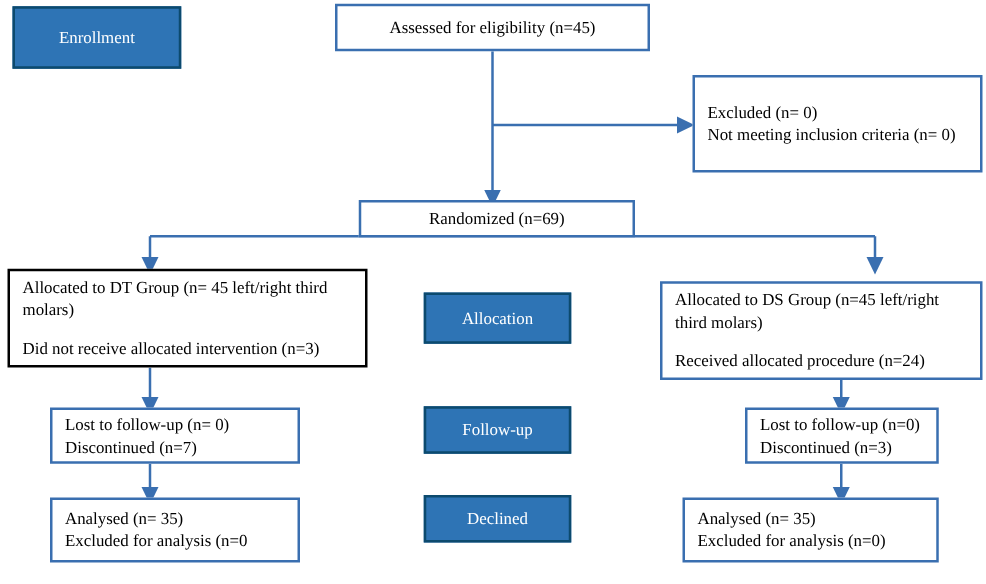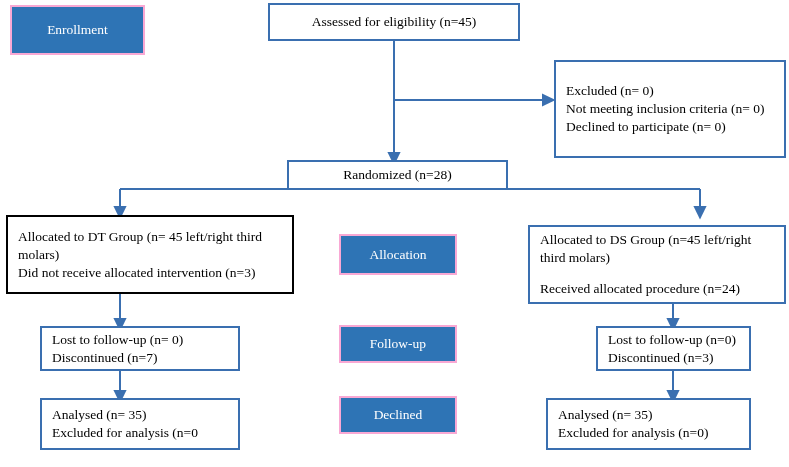--- a/index.html
+++ b/index.html
@@ -40,21 +40,21 @@
     line-height: 18px;
     white-space: pre-wrap;
   }
   .box .line.spacer {
     height: 18px;
   }
   .stage {
     position: absolute;
     box-sizing: border-box;
     background: #2E74B5;
-    border: 2px solid #f9a8d4;
+    border: 2px solid #0c4a6e;
     color: #ffffff;
     display: flex;
     align-items: center;
     justify-content: center;
     font-size: 13.5px;
   }
   svg.connectors {
     position: absolute;
     left: 0;
     top: 0;
@@ -92,31 +92,30 @@
   </svg>
 
   <div class="stage" style="left:10px; top:5px; width:135px; height:50px;">
     <span>Enrollment</span>
   </div>
 
   <div class="box center-text" style="left:268px; top:3px; width:252px; height:38px;">
     <div class="line">Assessed for eligibility (n=45)</div>
   </div>
 
-  <div class="box" style="left:554px; top:60px; width:232px; height:98px;">
+  <div class="box" style="left:554px; top:60px; width:232px; height:78px;">
     <div class="line">Excluded (n= 0)</div>
     <div class="line">Not meeting inclusion criteria (n= 0)</div>
-    <div class="line">Declined to participate (n= 0)</div>
   </div>
 
   <div class="box center-text" style="left:287px; top:160px; width:221px; height:30px;">
-    <div class="line">Randomized (n=28)</div>
+    <div class="line">Randomized (n=69)</div>
   </div>
 
-  <div class="box black-border" style="left:6px; top:215px; width:288px; height:79px;">
+  <div class="box black-border" style="left:6px; top:215px; width:288px; height:79px;justify-content:space-between;">
     <div class="line">Allocated to DT Group (n= 45 left/right third molars)</div>
     <div class="line">Did not receive allocated intervention (n=3)</div>
   </div>
 
   <div class="stage" style="left:339px; top:234px; width:118px; height:41px;">
     <span>Allocation</span>
   </div>
 
   <div class="box" style="left:528px; top:215px; width:258px; height:79px;margin-top:10px;">
     <div class="line">Allocated to DS Group (n=45 left/right third molars)</div>

